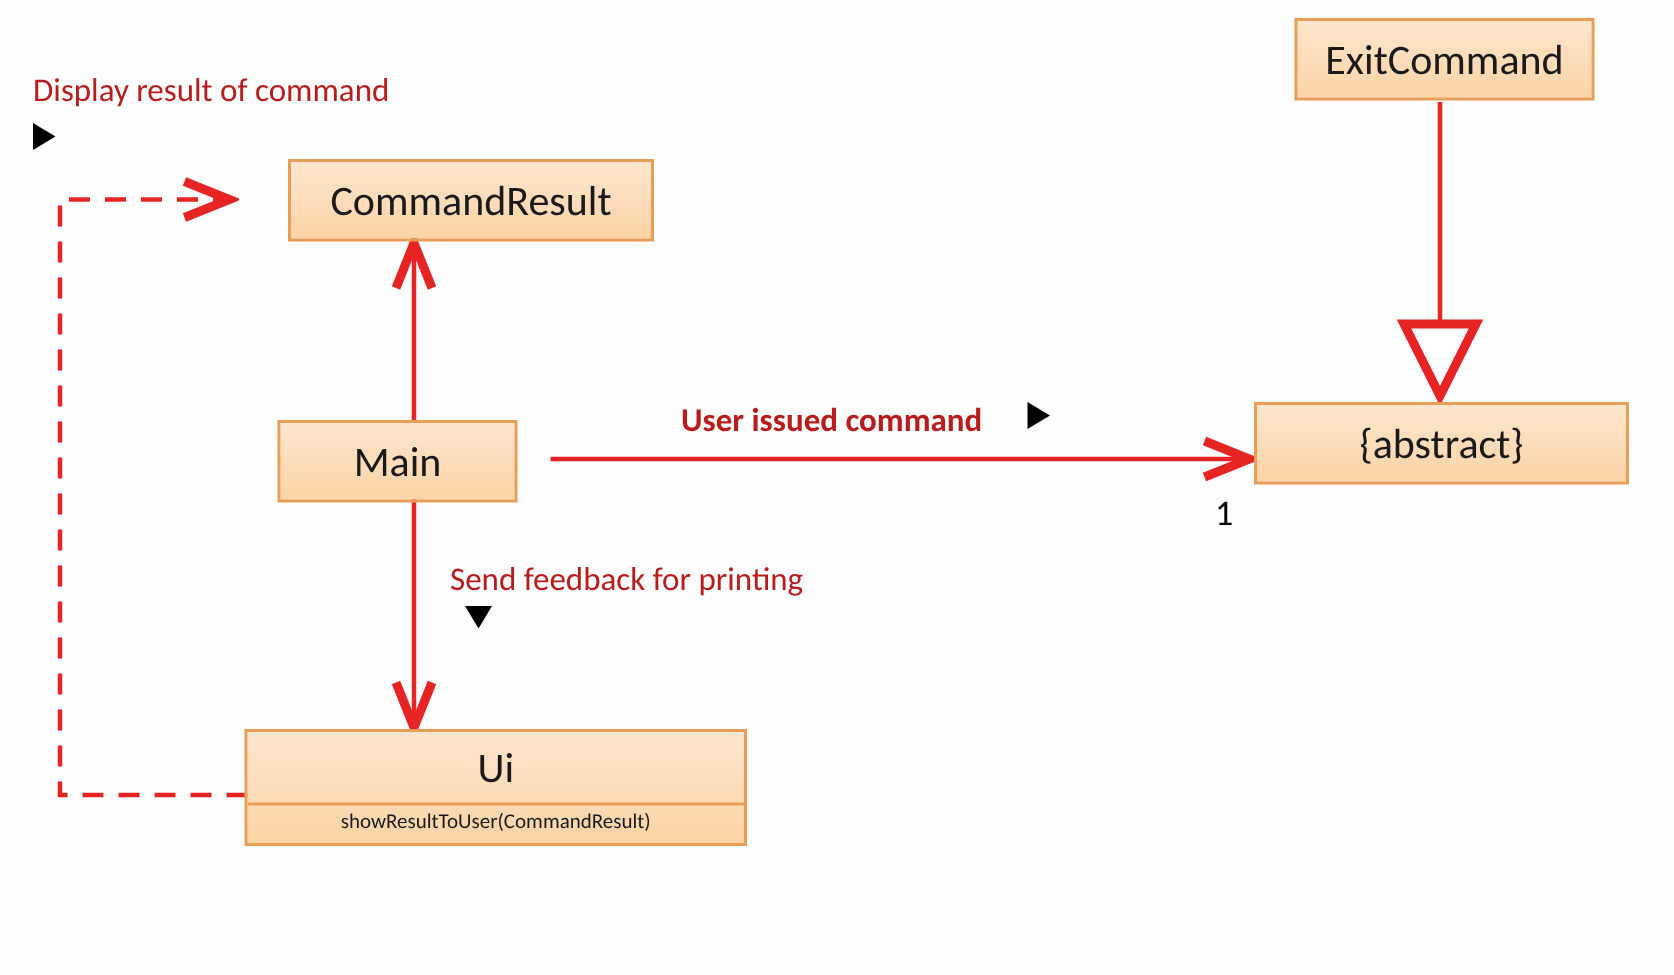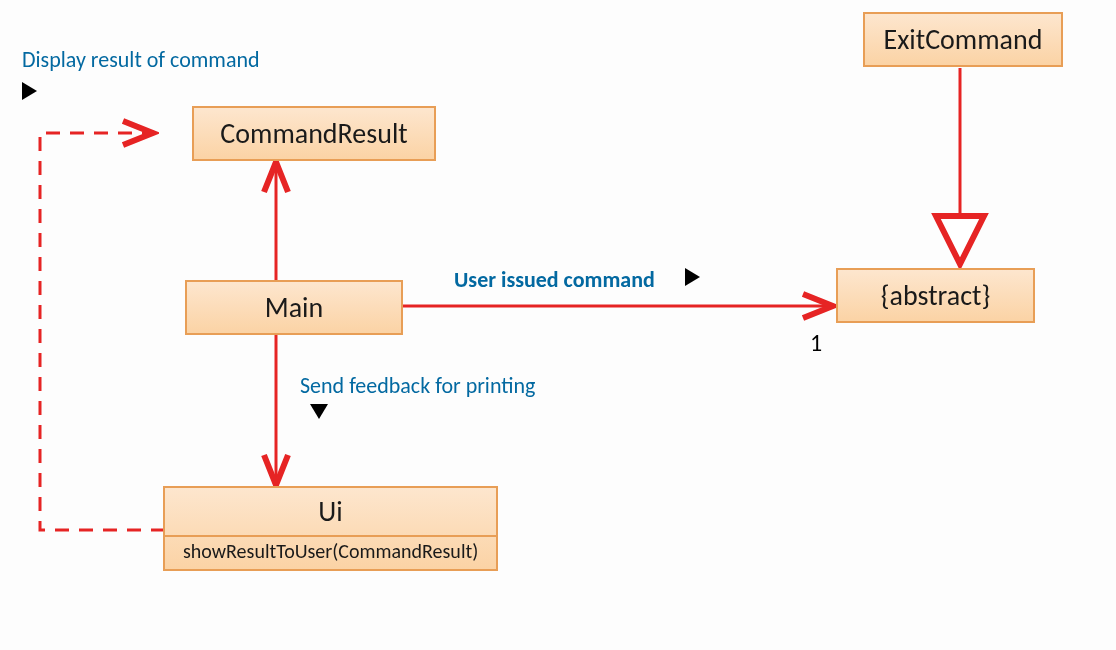--- a/index.html
+++ b/index.html
@@ -12,25 +12,25 @@
     }
     .box {
       position: absolute;
       background: linear-gradient(180deg, #fde6ce 0%, #fbd3a5 100%);
       border: 2px solid #e89e56;
       text-align: center;
       padding: 8px 18px;
       font-size: 28px;
       color: #1a1a1a;
     }
-    .box-small { font-size: 20px; }
+    .box-small { font-size: 14px; }
     .label {
       position: absolute;
       font-size: 22px;
-      color: #0369a1;
+      color: #b91c1c;
       white-space: nowrap;
     }
     .triangle-right {
       position: absolute;
       width: 0; height: 0;
       border-top: 9px solid transparent;
       border-bottom: 9px solid transparent;
       border-left: 15px solid #000;
     }
     .triangle-down {
@@ -81,25 +81,25 @@
 </svg>
 
 <div class="box" style="left:863px; top:12px; width:200px;">
   <span>ExitCommand</span>
 </div>
 
 <div class="box" style="left:156px; top:106px; width:244px;margin-left:36px;">
   <span>CommandResult</span>
 </div>
 
-<div class="box" style="left:185px; top:280px; width:218px;">
+<div class="box" style="left:185px; top:280px; width:160px;">
   <span>Main</span>
 </div>
 
-<div class="box" style="left:836px; top:268px; width:199px; padding:8px 14px;">
+<div class="box" style="left:836px; top:268px; width:250px; padding:8px 14px;">
   <div>{abstract}</div>
 </div>
 
 <div class="box" style="left:163px; top:486px; width:335px; padding:6px 18px 6px 18px;">
   <div style="font-size:28px;text-align:center;">Ui</div>
   <div class="compartment-line"></div>
   <div class="box-small">showResultToUser(CommandResult)</div>
 </div>
 
 <div class="label" style="left:22px; top:46px;">Display result of command</div>

